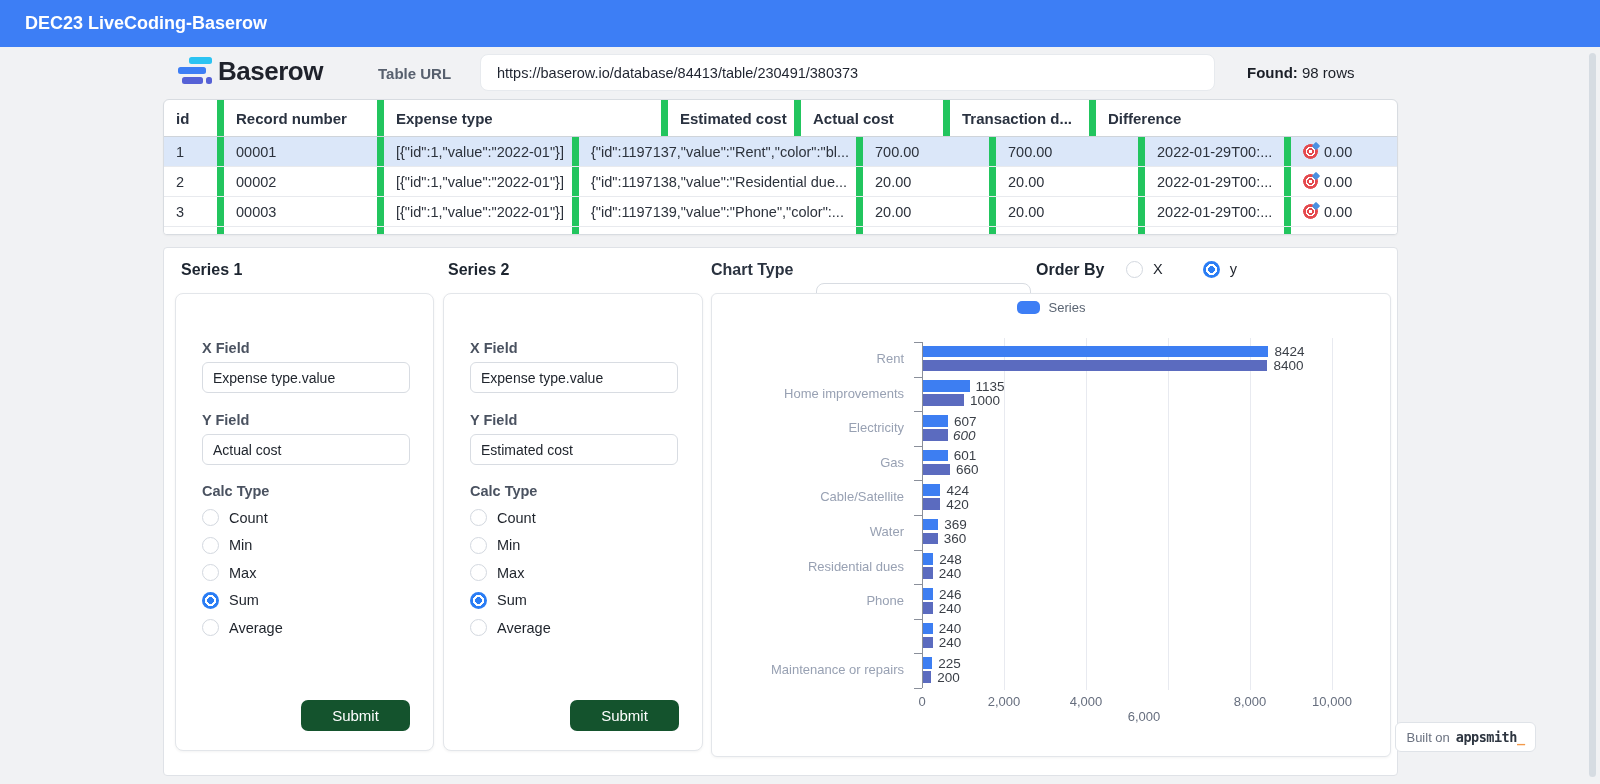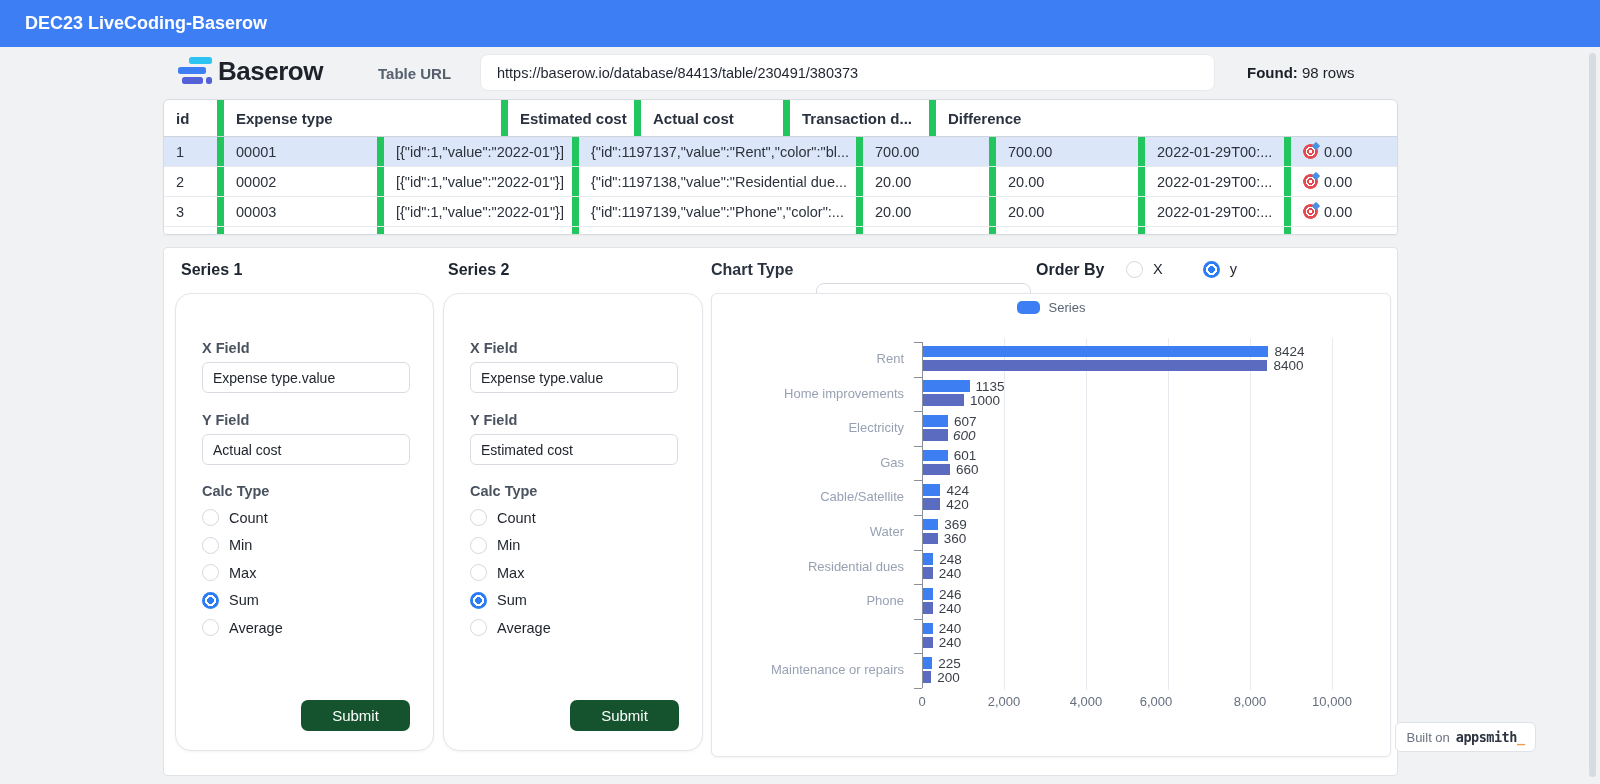--- a/index.html
+++ b/index.html
@@ -36,21 +36,21 @@
   .td { font-size:14.5px; color:#2c323c; }
   .td:last-child, .th:last-child { border-right:none; }
   .target-icon { width:15px; height:15px; border-radius:50%; margin-right:6px; flex:none;
     background:radial-gradient(circle, #ffffff 0 1.5px, #e5484d 1.5px 3.2px, #ffffff 3.2px 4.8px, #e5484d 4.8px 7.5px, transparent 7.5px); position:relative; }
   .target-icon::after { content:""; position:absolute; right:-1px; top:-1px; width:6px; height:6px; background:#4a90e2; border-radius:1px; transform:rotate(45deg); }
 
   
   .main-card { position:absolute; left:163px; top:247px; width:1235px; height:529px; background:#fff; border:1px solid #dfe2e7; border-radius:4px; }
   .section-title { position:absolute; font-size:16px; font-weight:700; color:#1d2530; }
 
-  .series-card { position:absolute; top:45px; width:259px; height:458px; background:#fff; border:1px solid #e3e6ea; border-radius:16px; box-shadow:0 1px 3px rgba(0,0,0,.05); }
+  .series-card { position:absolute; top:45px; width:259px; height:458px; background:#fff; border:1px solid #e3e6ea; border-radius:8px; box-shadow:0 1px 3px rgba(0,0,0,.05); }
   .field-label { position:absolute; left:26px; font-size:14.5px; font-weight:700; color:#4a5260; }
   .field-input { position:absolute; left:26px; width:208px; height:31px; border:1px solid #d8dce2; border-radius:6px; background:#fff; padding:0 10px; font-size:14px; color:#21262e; font-family:"Liberation Sans", sans-serif; }
   .radio-list { position:absolute; left:26px; top:210px; }
   .radio-row { display:flex; align-items:center; height:27.5px; }
   .radio { width:17px; height:17px; border-radius:50%; border:1px solid #d3d8df; background:#fff; flex:none; }
   .radio.on { border:none; background:radial-gradient(circle at 50% 50%, #2a7df4 0 3.5px, #ffffff 3.5px 5.6px, #2a7df4 5.6px); }
   .radio-label { margin-left:10px; font-size:14.5px; color:#1e232b; }
   .submit-btn { position:absolute; width:109px; height:31px; background:#14532d; color:#fff; border:none; border-radius:7px; font-size:15px; font-weight:500; cursor:pointer; font-family:"Liberation Sans", sans-serif; }
 
   
@@ -94,20 +94,21 @@
     <div class="b4"></div>
 </div>
 <div class="brand-text">Baserow</div>
 <div class="url-label">Table URL</div>
 <input class="url-input" type="text" value="https://baserow.io/database/84413/table/230491/380373" style="">
 <div class="found-wrap"><b>Found:</b> <span>98 rows</span></div>
 
 <div class="table-card">
   <div class="tr head" id="thead">
       <div class="th" style="width: 60px;">id</div>
+      <div class="th" style="width: 160px;">Record number</div>
       <div class="th" style="width: 284px;">Expense type</div>
       <div class="th" style="width: 133px;">Estimated cost</div>
       <div class="th" style="width: 149px;">Actual cost</div>
       <div class="th" style="width: 146px;">Transaction d...</div>
       <div class="th" style="width: 108px;">Difference</div>
     </div>
   <div id="tbody">
       <div class="tr body sel">
         <div class="td" style="width: 60px;">1</div>
         <div class="td" style="width: 160px;">00001</div>
@@ -252,21 +253,21 @@
         <div class="legend-swatch" style="background: rgb(61, 126, 245);"></div>
         <div class="legend-label">Series</div>
       </div>
     <div id="chart-plot" class="abs" style="left:0; top:0; width:680px; height:464px;">
         <div class="xtick-label" style="left: 210px;">0</div>
         <div class="gridline" style="left: 292px;"></div>
         <div class="xtick-label" style="left: 292px;">2,000</div>
         <div class="gridline" style="left: 374px;"></div>
         <div class="xtick-label" style="left: 374px;">4,000</div>
         <div class="gridline" style="left: 456px;"></div>
-        <div class="xtick-label" style="left: 444px;">6,000</div>
+        <div class="xtick-label" style="left: 432px; margin-top: 15px;">6,000</div>
         <div class="gridline" style="left: 538px;"></div>
         <div class="xtick-label" style="left: 538px;">8,000</div>
         <div class="gridline" style="left: 620px;"></div>
         <div class="xtick-label" style="left: 620px;">10,000</div>
         <div class="axis-line" style="left: 210px; top: 48px; height: 346px;"></div>
         <div class="axis-tick" style="left: 202px; top: 48px;"></div>
         <div class="axis-tick" style="left: 202px; top: 82.6px;"></div>
         <div class="axis-tick" style="left: 202px; top: 117.2px;"></div>
         <div class="axis-tick" style="left: 202px; top: 151.8px;"></div>
         <div class="axis-tick" style="left: 202px; top: 186.4px;"></div>

